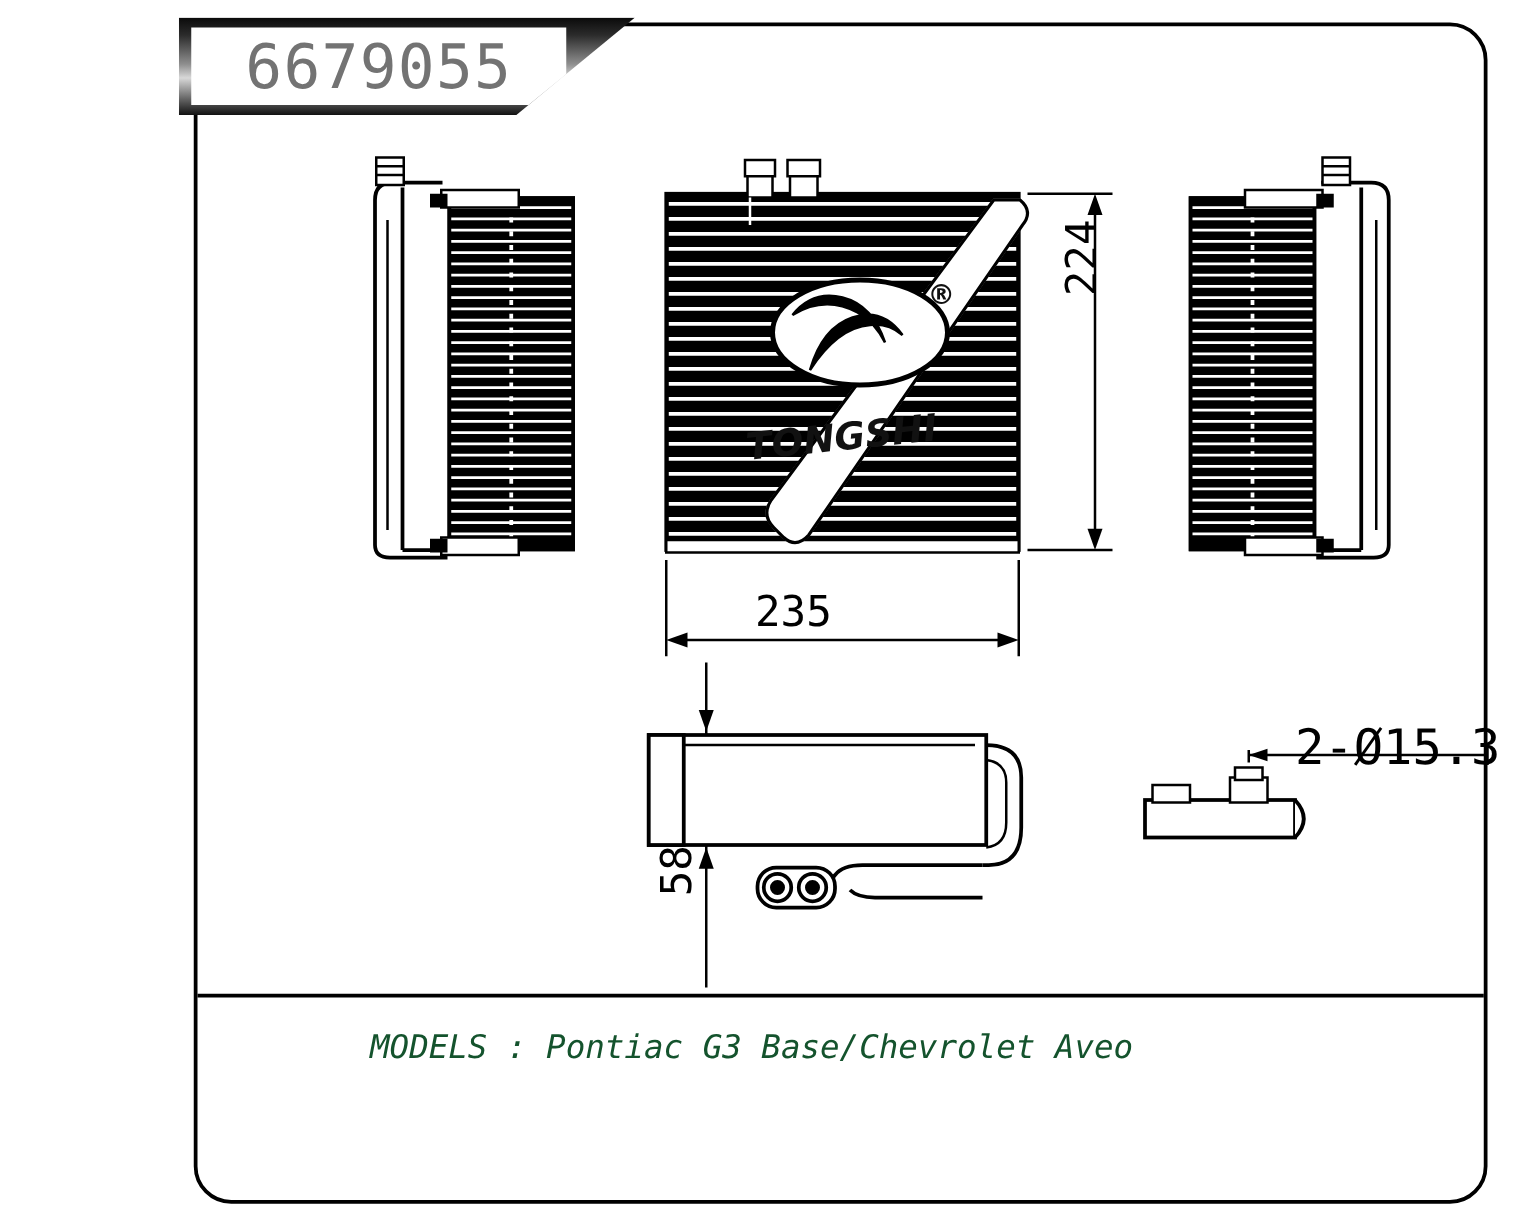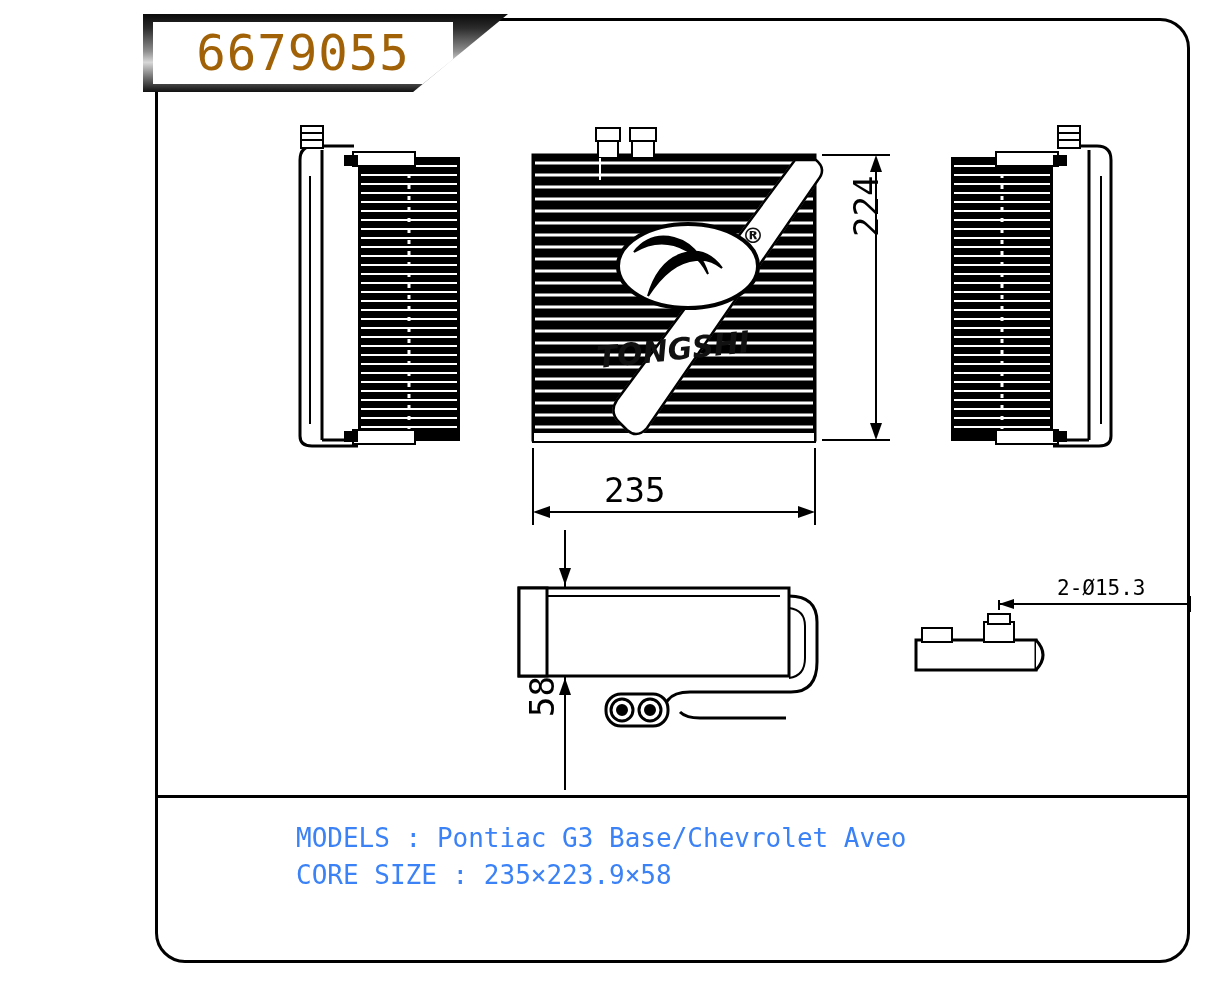--- a/index.html
+++ b/index.html
@@ -19,36 +19,36 @@
     position:absolute;left:143px;top:14px;width:365px;height:78px;
     background:linear-gradient(180deg,#0a0a0a 0%,#2b2b2b 18%,#8f8f8f 48%,#d8d8d8 62%,#6d6d6d 82%,#111 100%);
     clip-path:polygon(0 0,100% 0,74% 100%,0 100%);
     display:flex;align-items:center;
   }
   .title-tag .inner{
     position:absolute;left:10px;top:8px;width:300px;height:62px;
     background:#ffffff;display:flex;align-items:center;justify-content:center;
   }
   .title-text{
-    font-size:49px;color:#a16207;letter-spacing:1px;font-family:"DejaVu Sans Mono","Liberation Mono",monospace;
+    font-size:49px;color:#737373;letter-spacing:1px;font-family:"DejaVu Sans Mono","Liberation Mono",monospace;
   }
 
   
   .sep{position:absolute;left:158px;top:795px;width:1029px;height:3px;background:#000;}
 
   
   .specs{position:absolute;left:296px;top:820px;width:800px;}
-  .specs div{font-size:26px;line-height:37px;color:#3b82f6;white-space:pre;}
+  .specs div{font-size:26px;line-height:37px;color:#14532d;white-space:pre;font-style:italic;}
 
   
   .dim{position:absolute;color:#000;font-size:34px;}
   .dim-235{left:604px;top:470px;}
   .dim-224{left:846px;top:237px;transform:rotate(-90deg);transform-origin:left top;}
   .dim-58{left:522px;top:717px;transform:rotate(-90deg);transform-origin:left top;}
-  .dim-hole{left:1036px;top:576px;font-size:21px;margin-left:21px;}
+  .dim-hole{left:1036px;top:576px;font-size:39px;}
 
   svg{position:absolute;left:0;top:0;}
   .wm{font-family:"DejaVu Sans","Liberation Sans",sans-serif;font-weight:bold;font-style:italic;}
 </style>
 </head>
 <body>
 
 <div id="sheet">
 
   <div class="frame"></div>
@@ -272,16 +272,15 @@
     </div>
   </div>
 
   <div class="dim dim-235">235</div>
   <div class="dim dim-224">224</div>
   <div class="dim dim-58">58</div>
   <div class="dim dim-hole">2-Ø15.3</div>
 
   <div class="specs">
     <div>MODELS : Pontiac G3 Base/Chevrolet Aveo</div>
-    <div>CORE SIZE : 235×223.9×58</div>
   </div>
 
 </div>
 
 </body></html>

